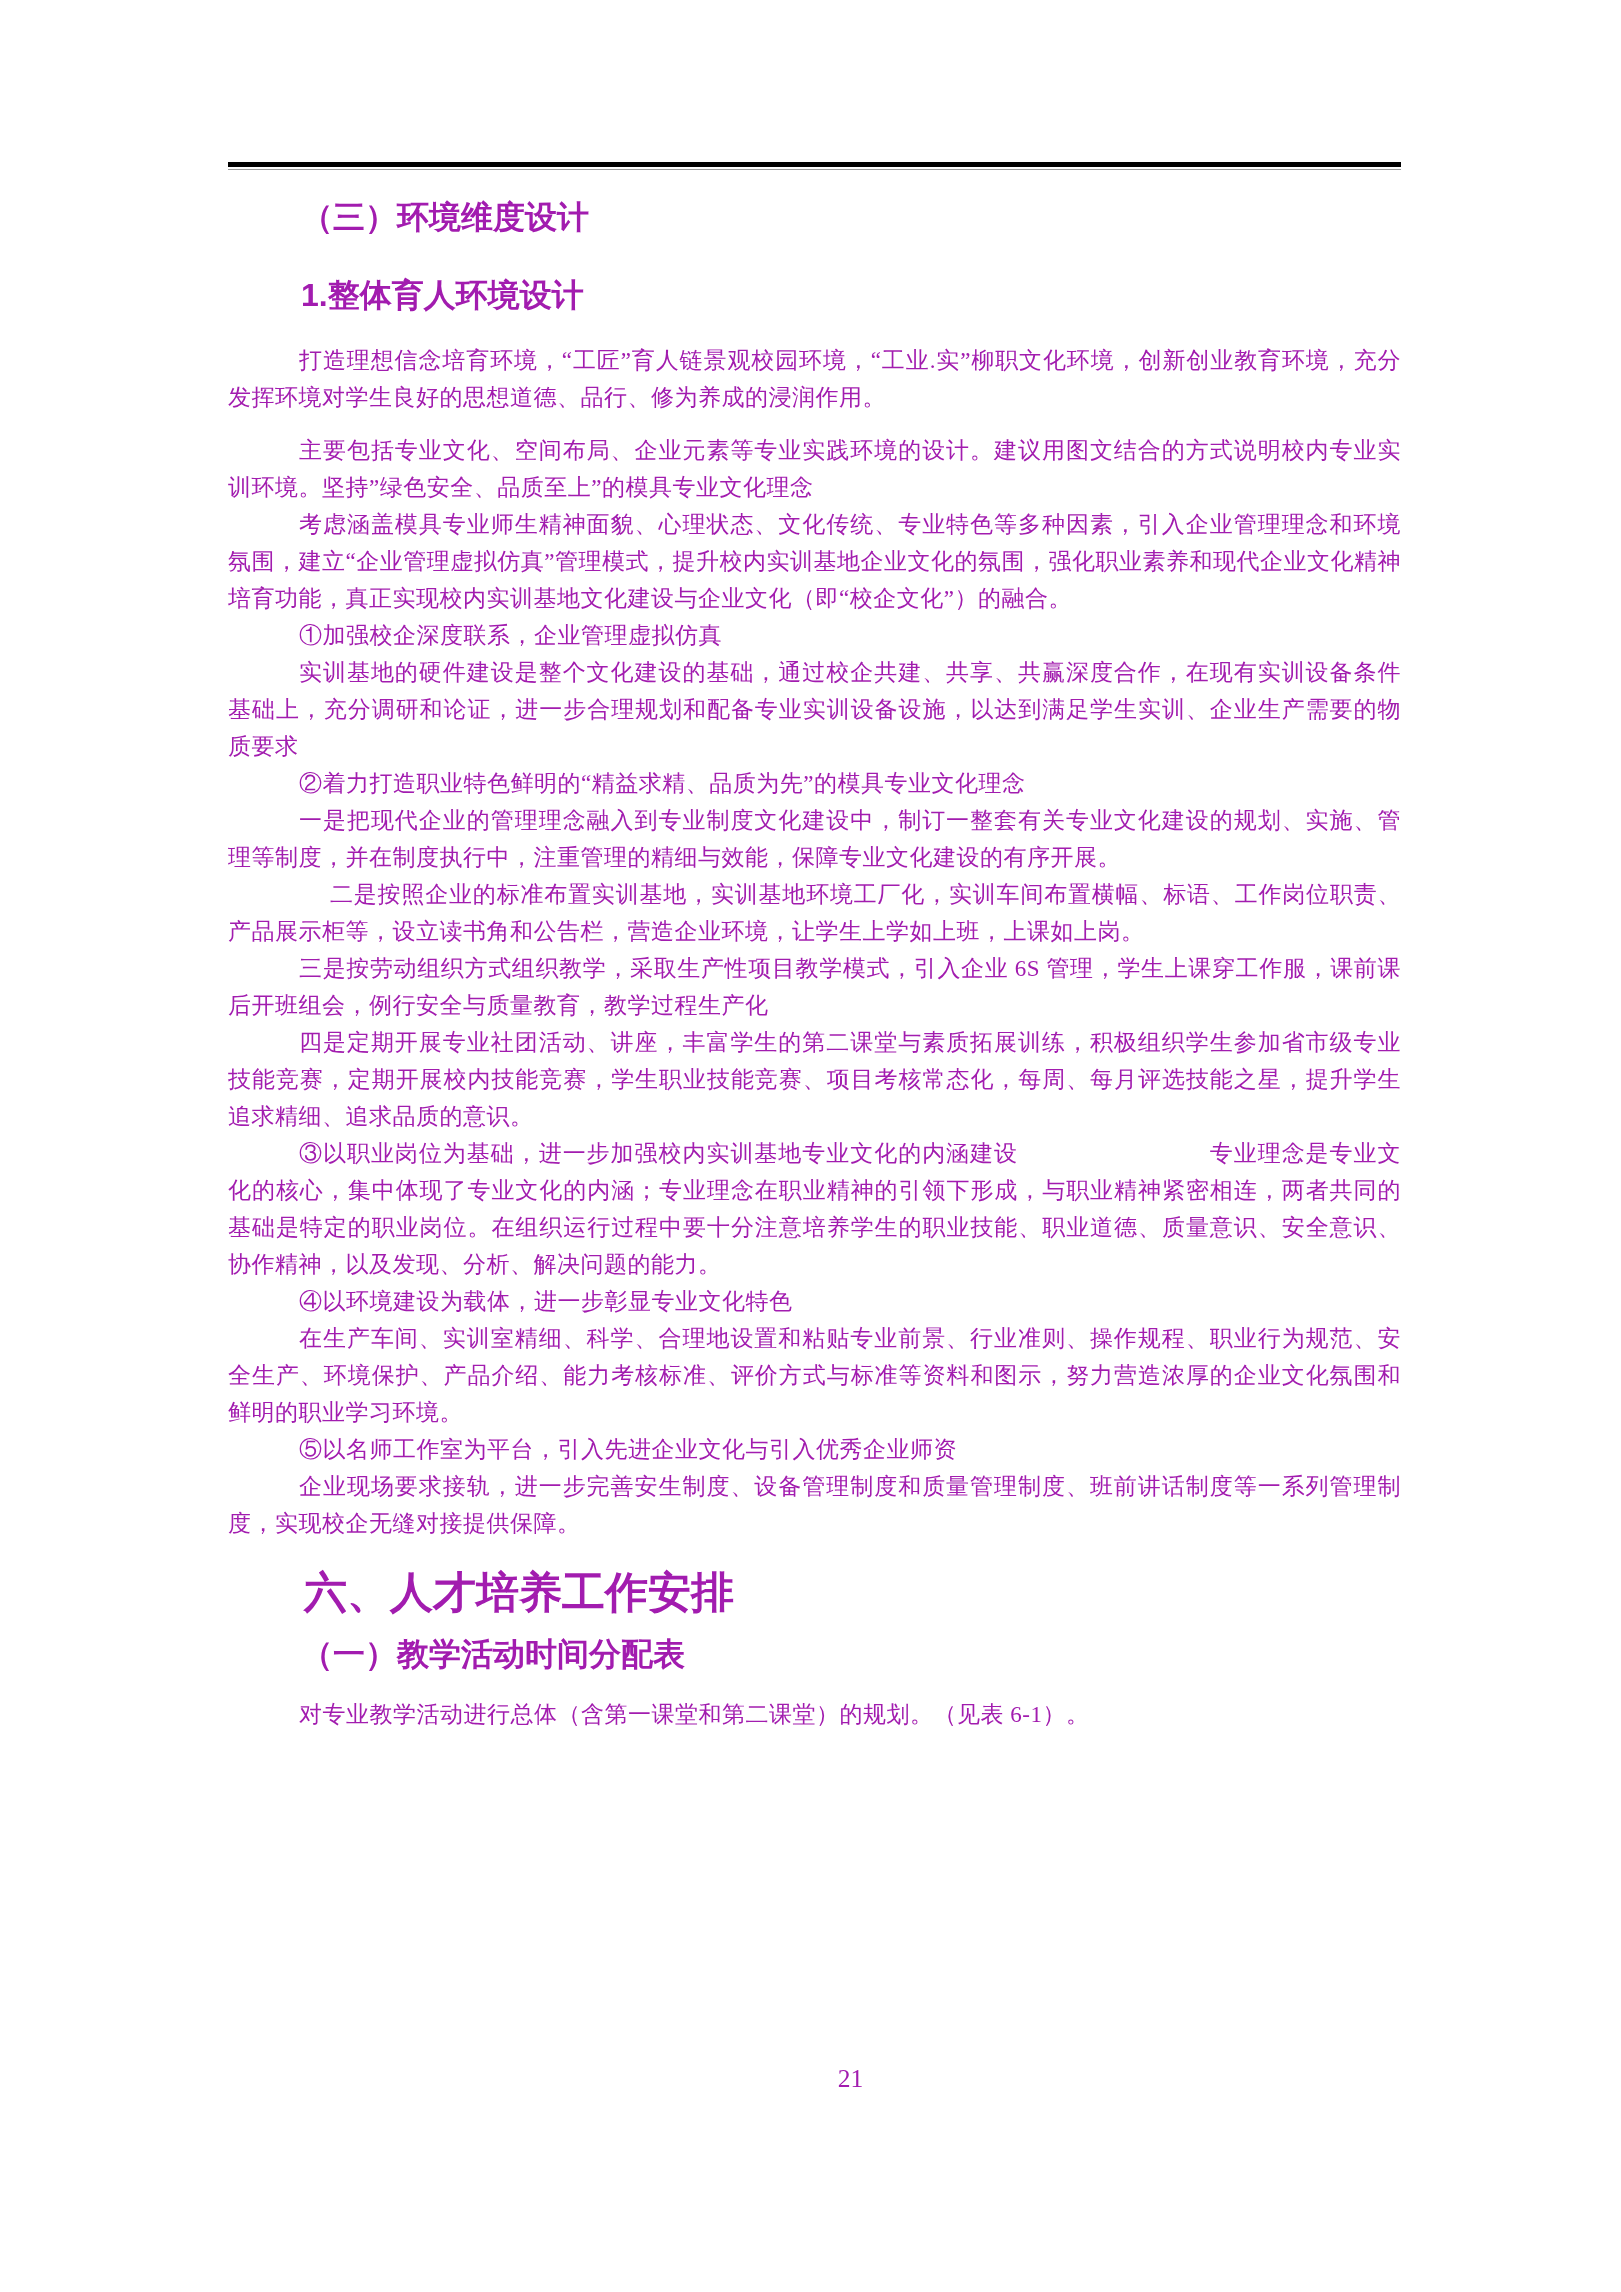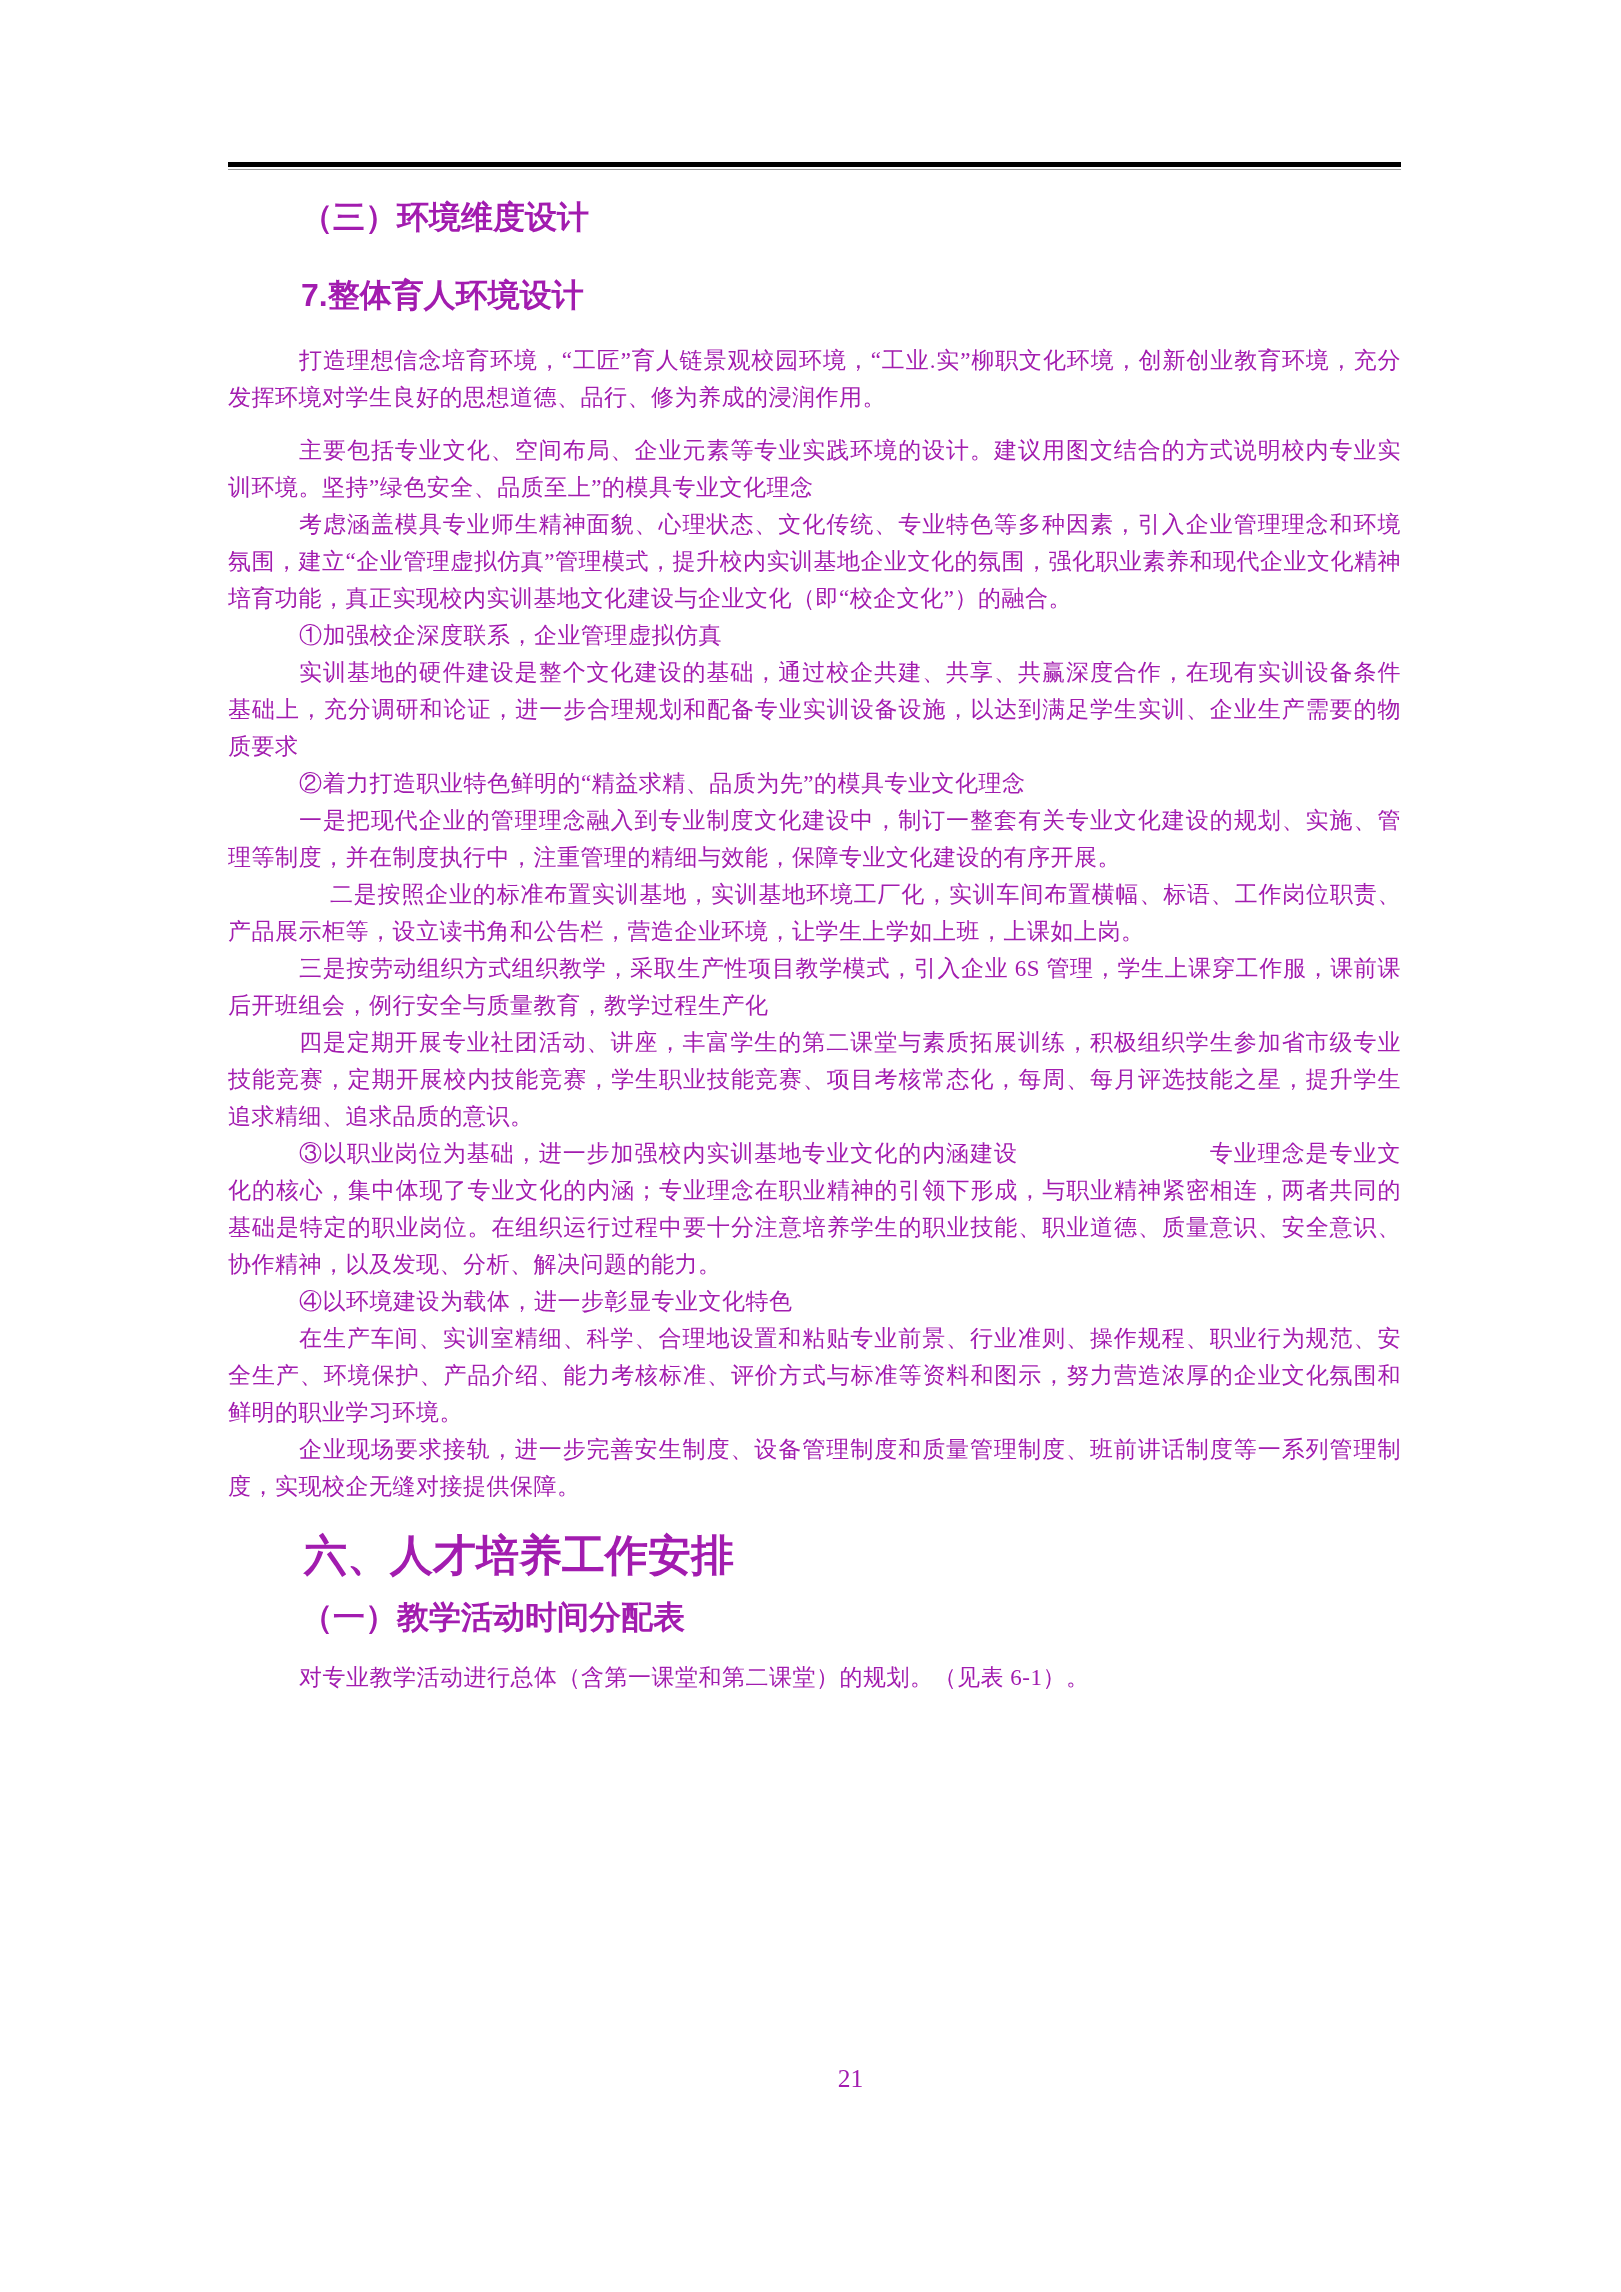--- a/index.html
+++ b/index.html
@@ -66,35 +66,36 @@
   }
 </style>
 </head>
 <body>
 
 <div class="page">
   <div class="content">
     <div class="header-rule"></div>
 
     <h2 class="h-section sp-a">（三）环境维度设计</h2>
-    <h3 class="h-sub sp-b">7.整体育人环境设计</h3>
+    <h3 class="h-sub sp-b">1.整体育人环境设计</h3>
     <p class="para sp-c">打造理想信念培育环境，“工匠”育人链景观校园环境，“工业.实”柳职文化环境，创新创业教育环境，充分发挥环境对学生良好的思想道德、品行、修为养成的浸润作用。</p>
 
     <p class="para sp-e">主要包括专业文化、空间布局、企业元素等专业实践环境的设计。建议用图文结合的方式说明校内专业实训环境。坚持”绿色安全、品质至上”的模具专业文化理念</p>
     <p class="para">考虑涵盖模具专业师生精神面貌、心理状态、文化传统、专业特色等多种因素，引入企业管理理念和环境氛围，建立“企业管理虚拟仿真”管理模式，提升校内实训基地企业文化的氛围，强化职业素养和现代企业文化精神培育功能，真正实现校内实训基地文化建设与企业文化（即“校企文化”）的融合。</p>
     <p class="para">①加强校企深度联系，企业管理虚拟仿真</p>
     <p class="para">实训基地的硬件建设是整个文化建设的基础，通过校企共建、共享、共赢深度合作，在现有实训设备条件基础上，充分调研和论证，进一步合理规划和配备专业实训设备设施，以达到满足学生实训、企业生产需要的物质要求</p>
     <p class="para">②着力打造职业特色鲜明的“精益求精、品质为先”的模具专业文化理念</p>
     <p class="para">一是把现代企业的管理理念融入到专业制度文化建设中，制订一整套有关专业文化建设的规划、实施、管理等制度，并在制度执行中，注重管理的精细与效能，保障专业文化建设的有序开展。</p>
     <p class="para indent-wide">二是按照企业的标准布置实训基地，实训基地环境工厂化，实训车间布置横幅、标语、工作岗位职责、产品展示柜等，设立读书角和公告栏，营造企业环境，让学生上学如上班，上课如上岗。</p>
     <p class="para">三是按劳动组织方式组织教学，采取生产性项目教学模式，引入企业 6S 管理，学生上课穿工作服，课前课后开班组会，例行安全与质量教育，教学过程生产化</p>
     <p class="para">四是定期开展专业社团活动、讲座，丰富学生的第二课堂与素质拓展训练，积极组织学生参加省市级专业技能竞赛，定期开展校内技能竞赛，学生职业技能竞赛、项目考核常态化，每周、每月评选技能之星，提升学生追求精细、追求品质的意识。</p>
     <p class="para">③以职业岗位为基础，进一步加强校内实训基地专业文化的内涵建设　　　　　　　　专业理念是专业文化的核心，集中体现了专业文化的内涵；专业理念在职业精神的引领下形成，与职业精神紧密相连，两者共同的基础是特定的职业岗位。在组织运行过程中要十分注意培养学生的职业技能、职业道德、质量意识、安全意识、协作精神，以及发现、分析、解决问题的能力。</p>
     <p class="para">④以环境建设为载体，进一步彰显专业文化特色</p>
     <p class="para">在生产车间、实训室精细、科学、合理地设置和粘贴专业前景、行业准则、操作规程、职业行为规范、安全生产、环境保护、产品介绍、能力考核标准、评价方式与标准等资料和图示，努力营造浓厚的企业文化氛围和鲜明的职业学习环境。</p>
+    <p class="para">⑤以名师工作室为平台，引入先进企业文化与引入优秀企业师资</p>
     <p class="para">企业现场要求接轨，进一步完善安生制度、设备管理制度和质量管理制度、班前讲话制度等一系列管理制度，实现校企无缝对接提供保障。</p>
 
     <h1 class="h-main sp-f">六、人才培养工作安排</h1>
     <h2 class="h-section sp-g">（一）教学活动时间分配表</h2>
     <p class="para sp-h">对专业教学活动进行总体（含第一课堂和第二课堂）的规划。（见表 6-1）。</p>
   </div>
 
   <div class="footer">21</div>
 </div>
 

